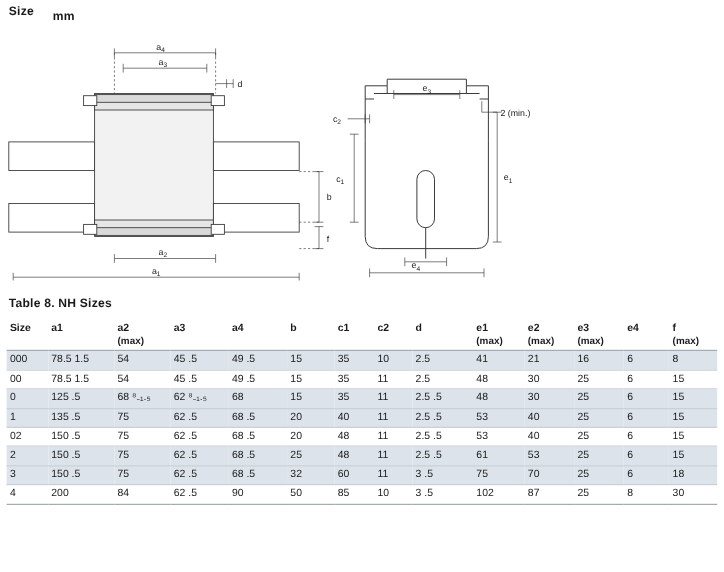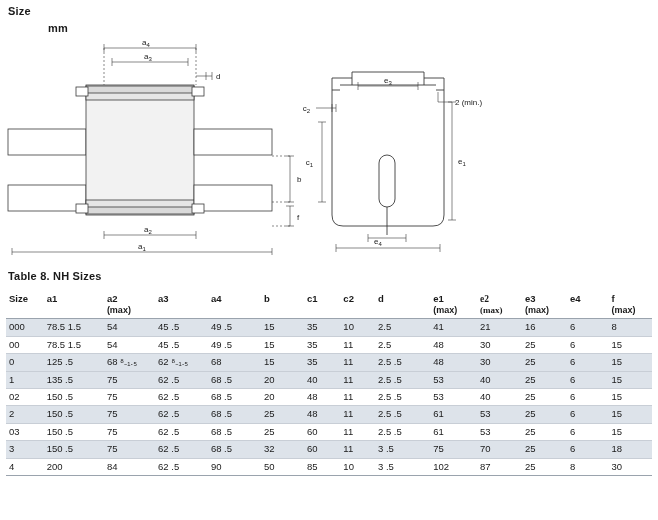--- a/index.html
+++ b/index.html
@@ -21,21 +21,21 @@
     height: 520px;
   }
   
   .heading {
     position: absolute;
     font-size: 11px;
     font-weight: bold;
     letter-spacing: 0.2px;
   }
   #size-heading { left: 8px; top: 5px; }
-  #size-unit { left: 48px; top: 22px; font-weight: bold; }
+  #size-unit { left: 48px; top: 9px; font-weight: bold; }
   #table-heading { left: 8px; top: 270px; }
 
   
   .drawing {
     position: absolute;
     left: 0px;
     top: 30px;
     width: 658px;
     height: 225px;
   }
@@ -82,21 +82,21 @@
   .c-size { width: 34px; }
   .c-a1 { width: 58px; }
   .c-a2 { width: 48px; }
   .c-a3 { width: 50px; }
   .c-a4 { width: 52px; }
   .c-b { width: 42px; }
   .c-c1 { width: 34px; }
   .c-c2 { width: 32px; margin-left: 10px; }
   .c-d { width: 54px; }
   .c-e1 { width: 44px; }
-  .c-e2 { width: 42px; font-family: Liberation Serif, serif; }
+  .c-e2 { width: 42px; }
   .c-e3 { width: 42px; }
   .c-e4 { width: 40px; }
   .c-f { width: 40px; }
 </style>
 </head>
 <body>
 
 <div class="page">
 
   <div class="heading" id="size-heading">Size</div>
@@ -377,36 +377,20 @@
           <td>15</td>
         </tr>
         <tr class="alt">
           <td>2</td>
           <td>150 .5</td>
           <td>75</td>
           <td>62 .5</td>
           <td>68 .5</td>
           <td>25</td>
           <td>48</td>
-          <td>11</td>
-          <td>2.5 .5</td>
-          <td>61</td>
-          <td>53</td>
-          <td>25</td>
-          <td>6</td>
-          <td>15</td>
-        </tr>
-        <tr>
-          <td>03</td>
-          <td>150 .5</td>
-          <td>75</td>
-          <td>62 .5</td>
-          <td>68 .5</td>
-          <td>25</td>
-          <td>60</td>
           <td>11</td>
           <td>2.5 .5</td>
           <td>61</td>
           <td>53</td>
           <td>25</td>
           <td>6</td>
           <td>15</td>
         </tr>
         <tr class="alt">
           <td>3</td>

